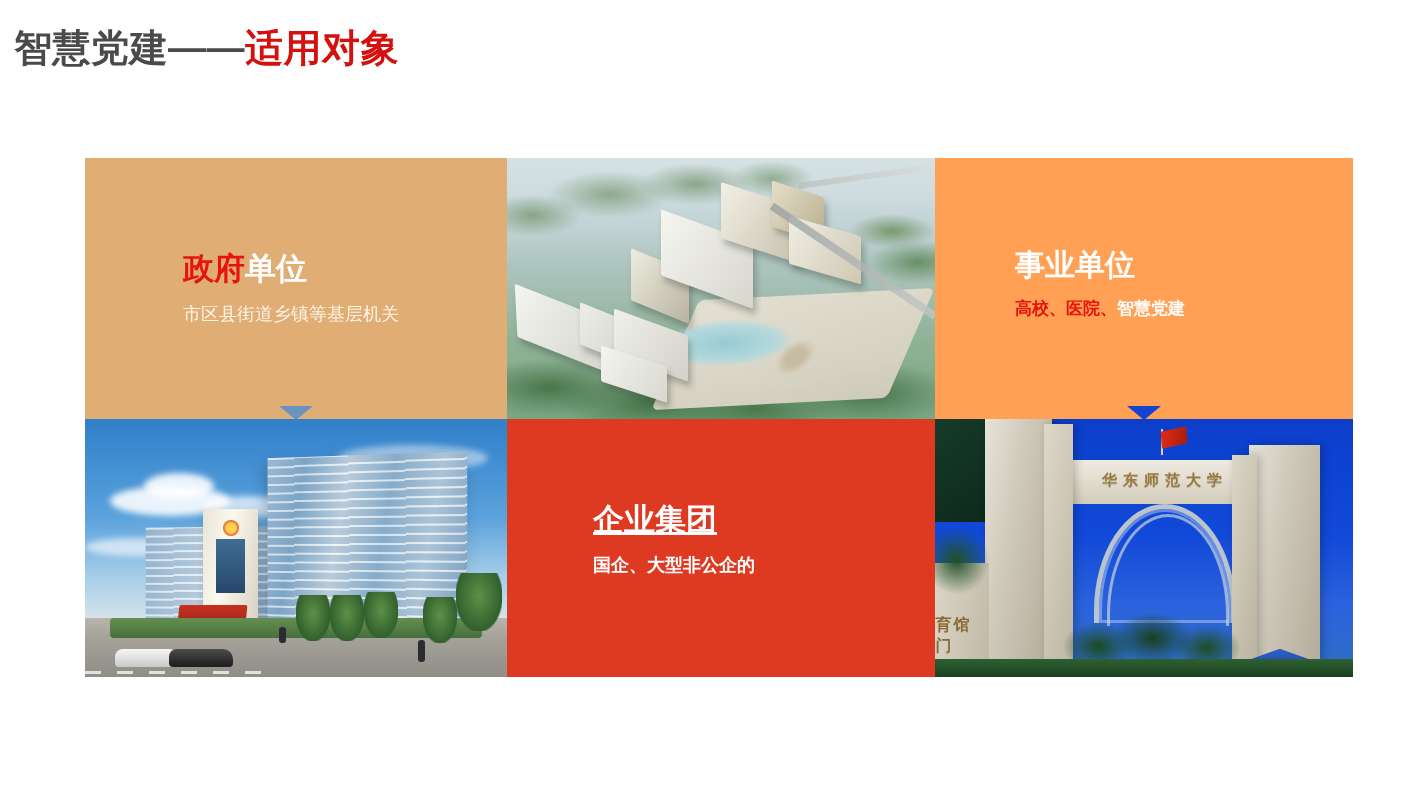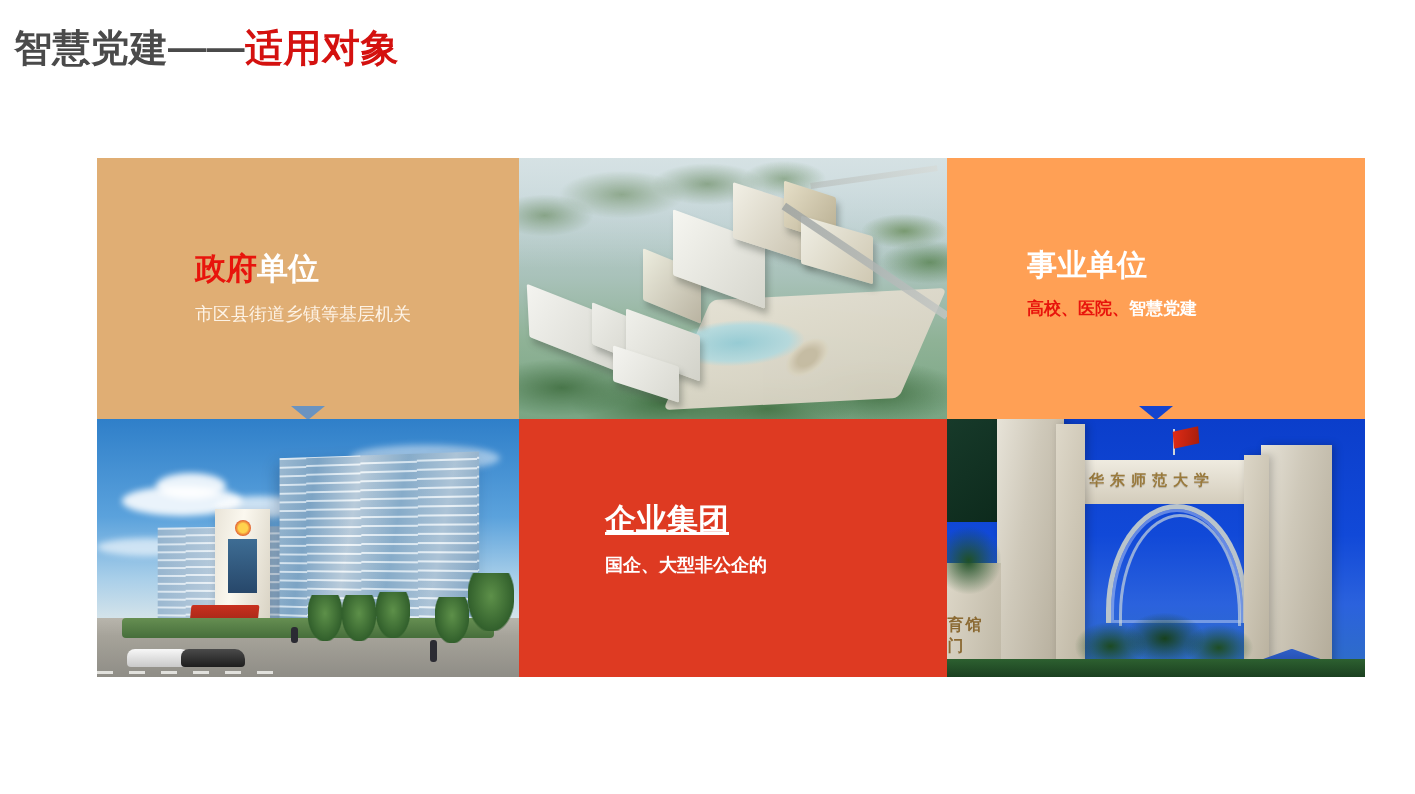--- a/index.html
+++ b/index.html
@@ -35,21 +35,20 @@
   
   #grid {
     position: absolute;
     left: 85px;
     top: 158px;
     width: 1284px;
     height: 519px;
     display: grid;
     grid-template-columns: 422px 428px 418px;
     grid-template-rows: 261px 258px;
-    margin-left: 12px;
   }
   .cell { position: relative; overflow: hidden; }
 
   
   .panel { width: 100%; height: 100%; position: relative; }
   .panel-tan    { background: #e0ae74; }
   .panel-orange { background: #ffa055; }
   .panel-red    { background: #de3a22; }
 
   .panel-text {
@@ -324,20 +323,21 @@
   .gate-chars {
     position: absolute;
     left: 34%; top: 20%;
     width: 42%;
     font-size: 15px;
     font-weight: bold;
     color: #9a7a3c;
     letter-spacing: 6px;
     white-space: nowrap;
     text-shadow: 0 1px 1px rgba(0,0,0,.2);
+    text-align: center;
   }
   .gate-arch {
     position: absolute;
     left: 38%; top: 33%;
     width: 34%; height: 46%;
     border: 5px solid #b9c4cc;
     border-bottom: none;
     border-radius: 50% 50% 0 0 / 90% 90% 0 0;
     box-shadow: inset 0 0 0 3px rgba(255,255,255,.35);
   }

